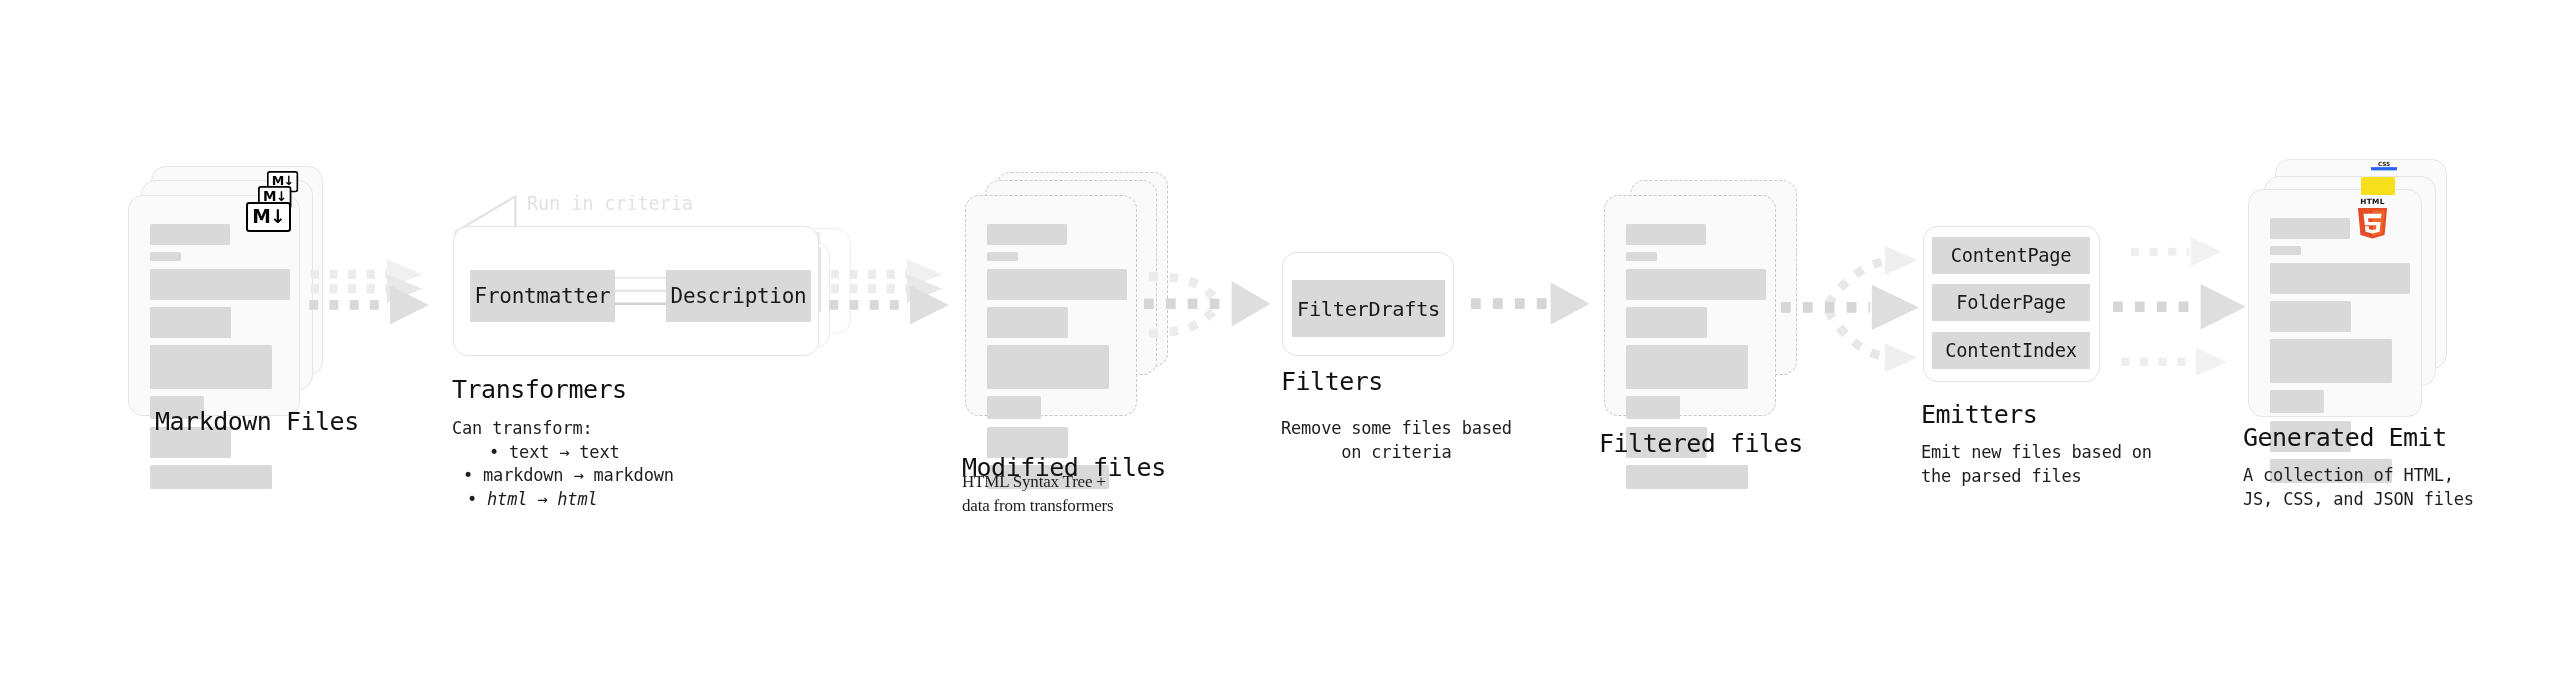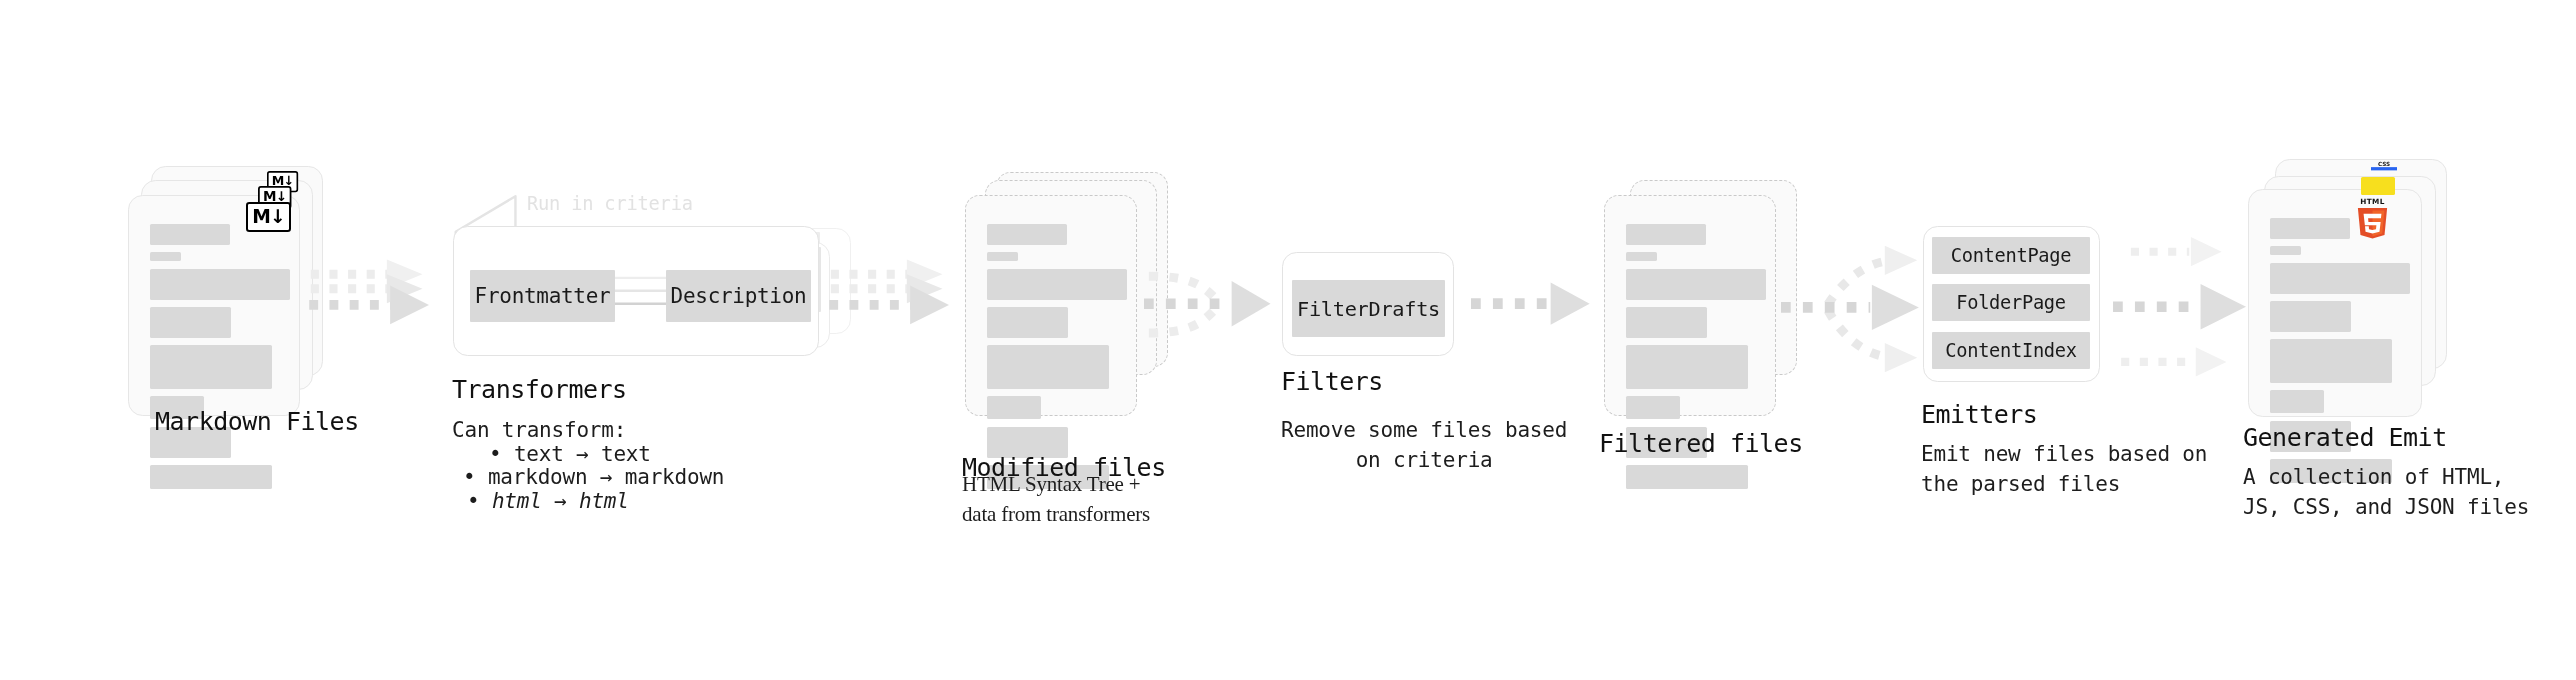--- a/index.html
+++ b/index.html
@@ -48,21 +48,21 @@
     font-size:21px;color:#1a1a1a;white-space:nowrap;
     letter-spacing:-0.3px;
   }
 
   
   .title{
     position:absolute;font-size:25px;color:#111;white-space:nowrap;
     letter-spacing:-0.5px;
   }
   .sub{
-    position:absolute;font-size:21px;color:#1d1d1d;line-height:1.42;
+    position:absolute;font-size:17px;color:#1d1d1d;line-height:1.42;
     white-space:pre;letter-spacing:-0.2px;
   }
   .parallel-label{
     position:absolute;font-size:18.7px;color:#e2e2e2;white-space:nowrap;
     letter-spacing:-0.2px;
   }
   svg{position:absolute;overflow:visible;}
 </style>
 </head>
 <body>

